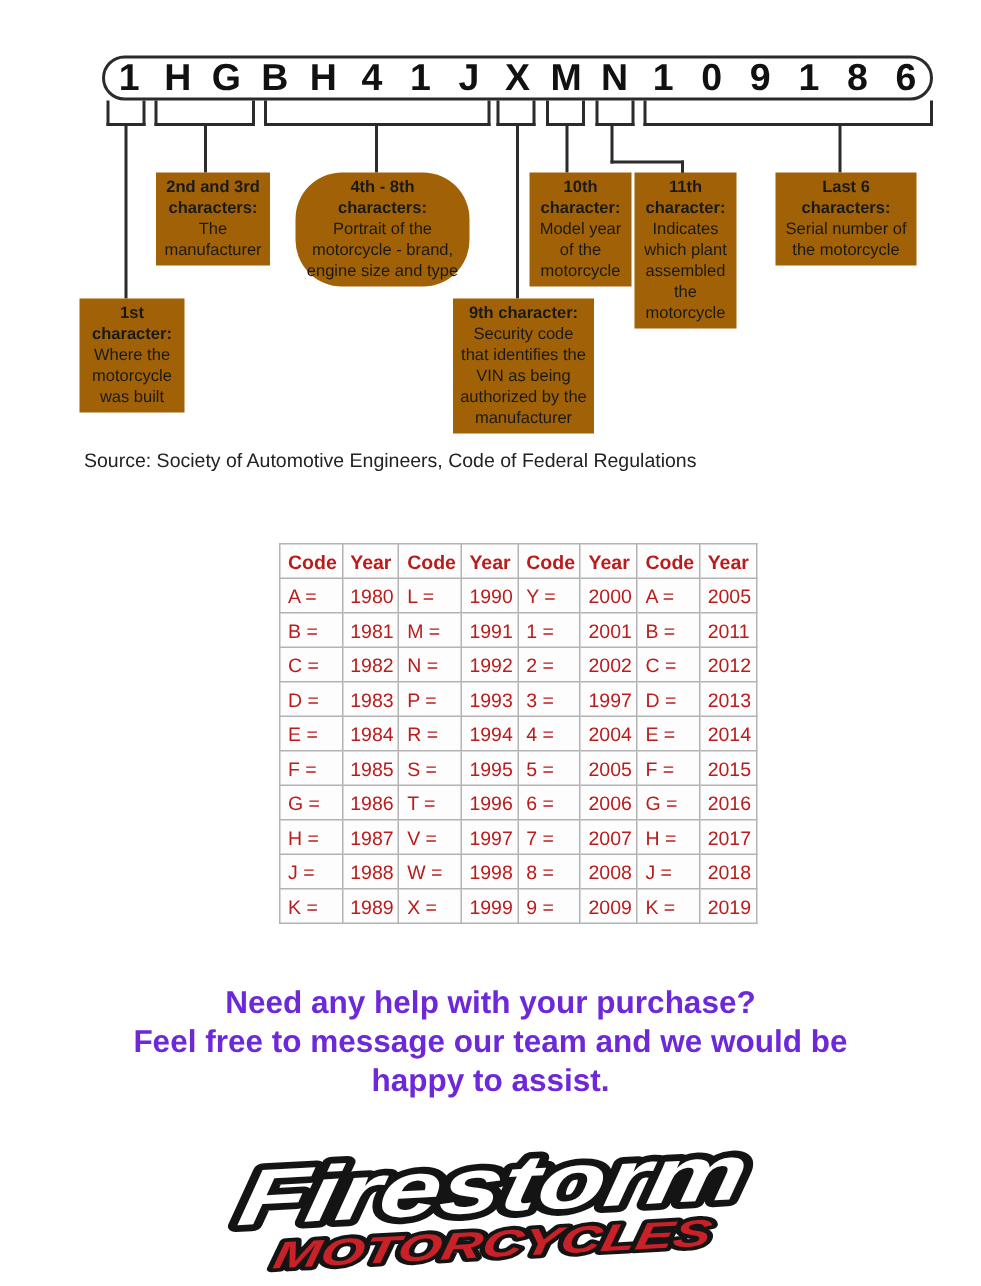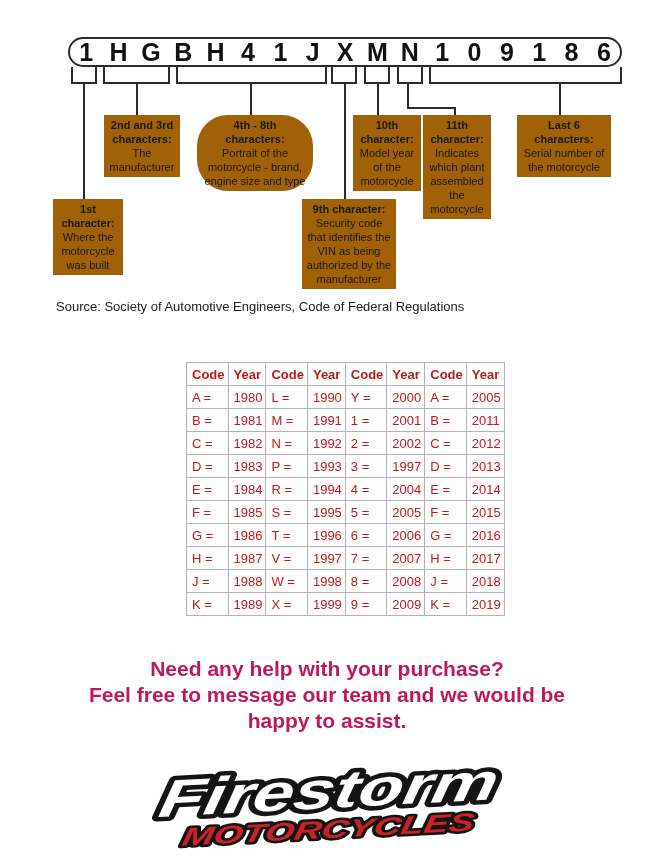--- a/index.html
+++ b/index.html
@@ -28,21 +28,21 @@
   
   .yeartable{position:absolute;left:186px;top:362px;border-collapse:collapse;
              font-size:13px;color:#b91c1c;background:#fdfdfd;}
   .yeartable th,.yeartable td{border:1px solid #b3b3b3;text-align:left;
              padding:3px 3px 3px 5px;height:16px;font-weight:normal;}
   .yeartable th{font-weight:bold;}
   .col-code{width:32px;}
   .col-year{width:24px;}
 
   .help{position:absolute;left:0;top:656px;width:654px;text-align:center;
-        font-weight:bold;font-size:21px;line-height:26px;color:#be185d;white-space:pre-line;}
+        font-weight:bold;font-size:21px;line-height:26px;color:#6d28d9;white-space:pre-line;}
 
   .logo-wrap{position:absolute;left:147px;top:758px;width:360px;height:92px;}
 </style>
 </head>
 <body>
 
 <div class="page">
 
   <div class="vin-pill">
       <span class="vin-char">1</span>

